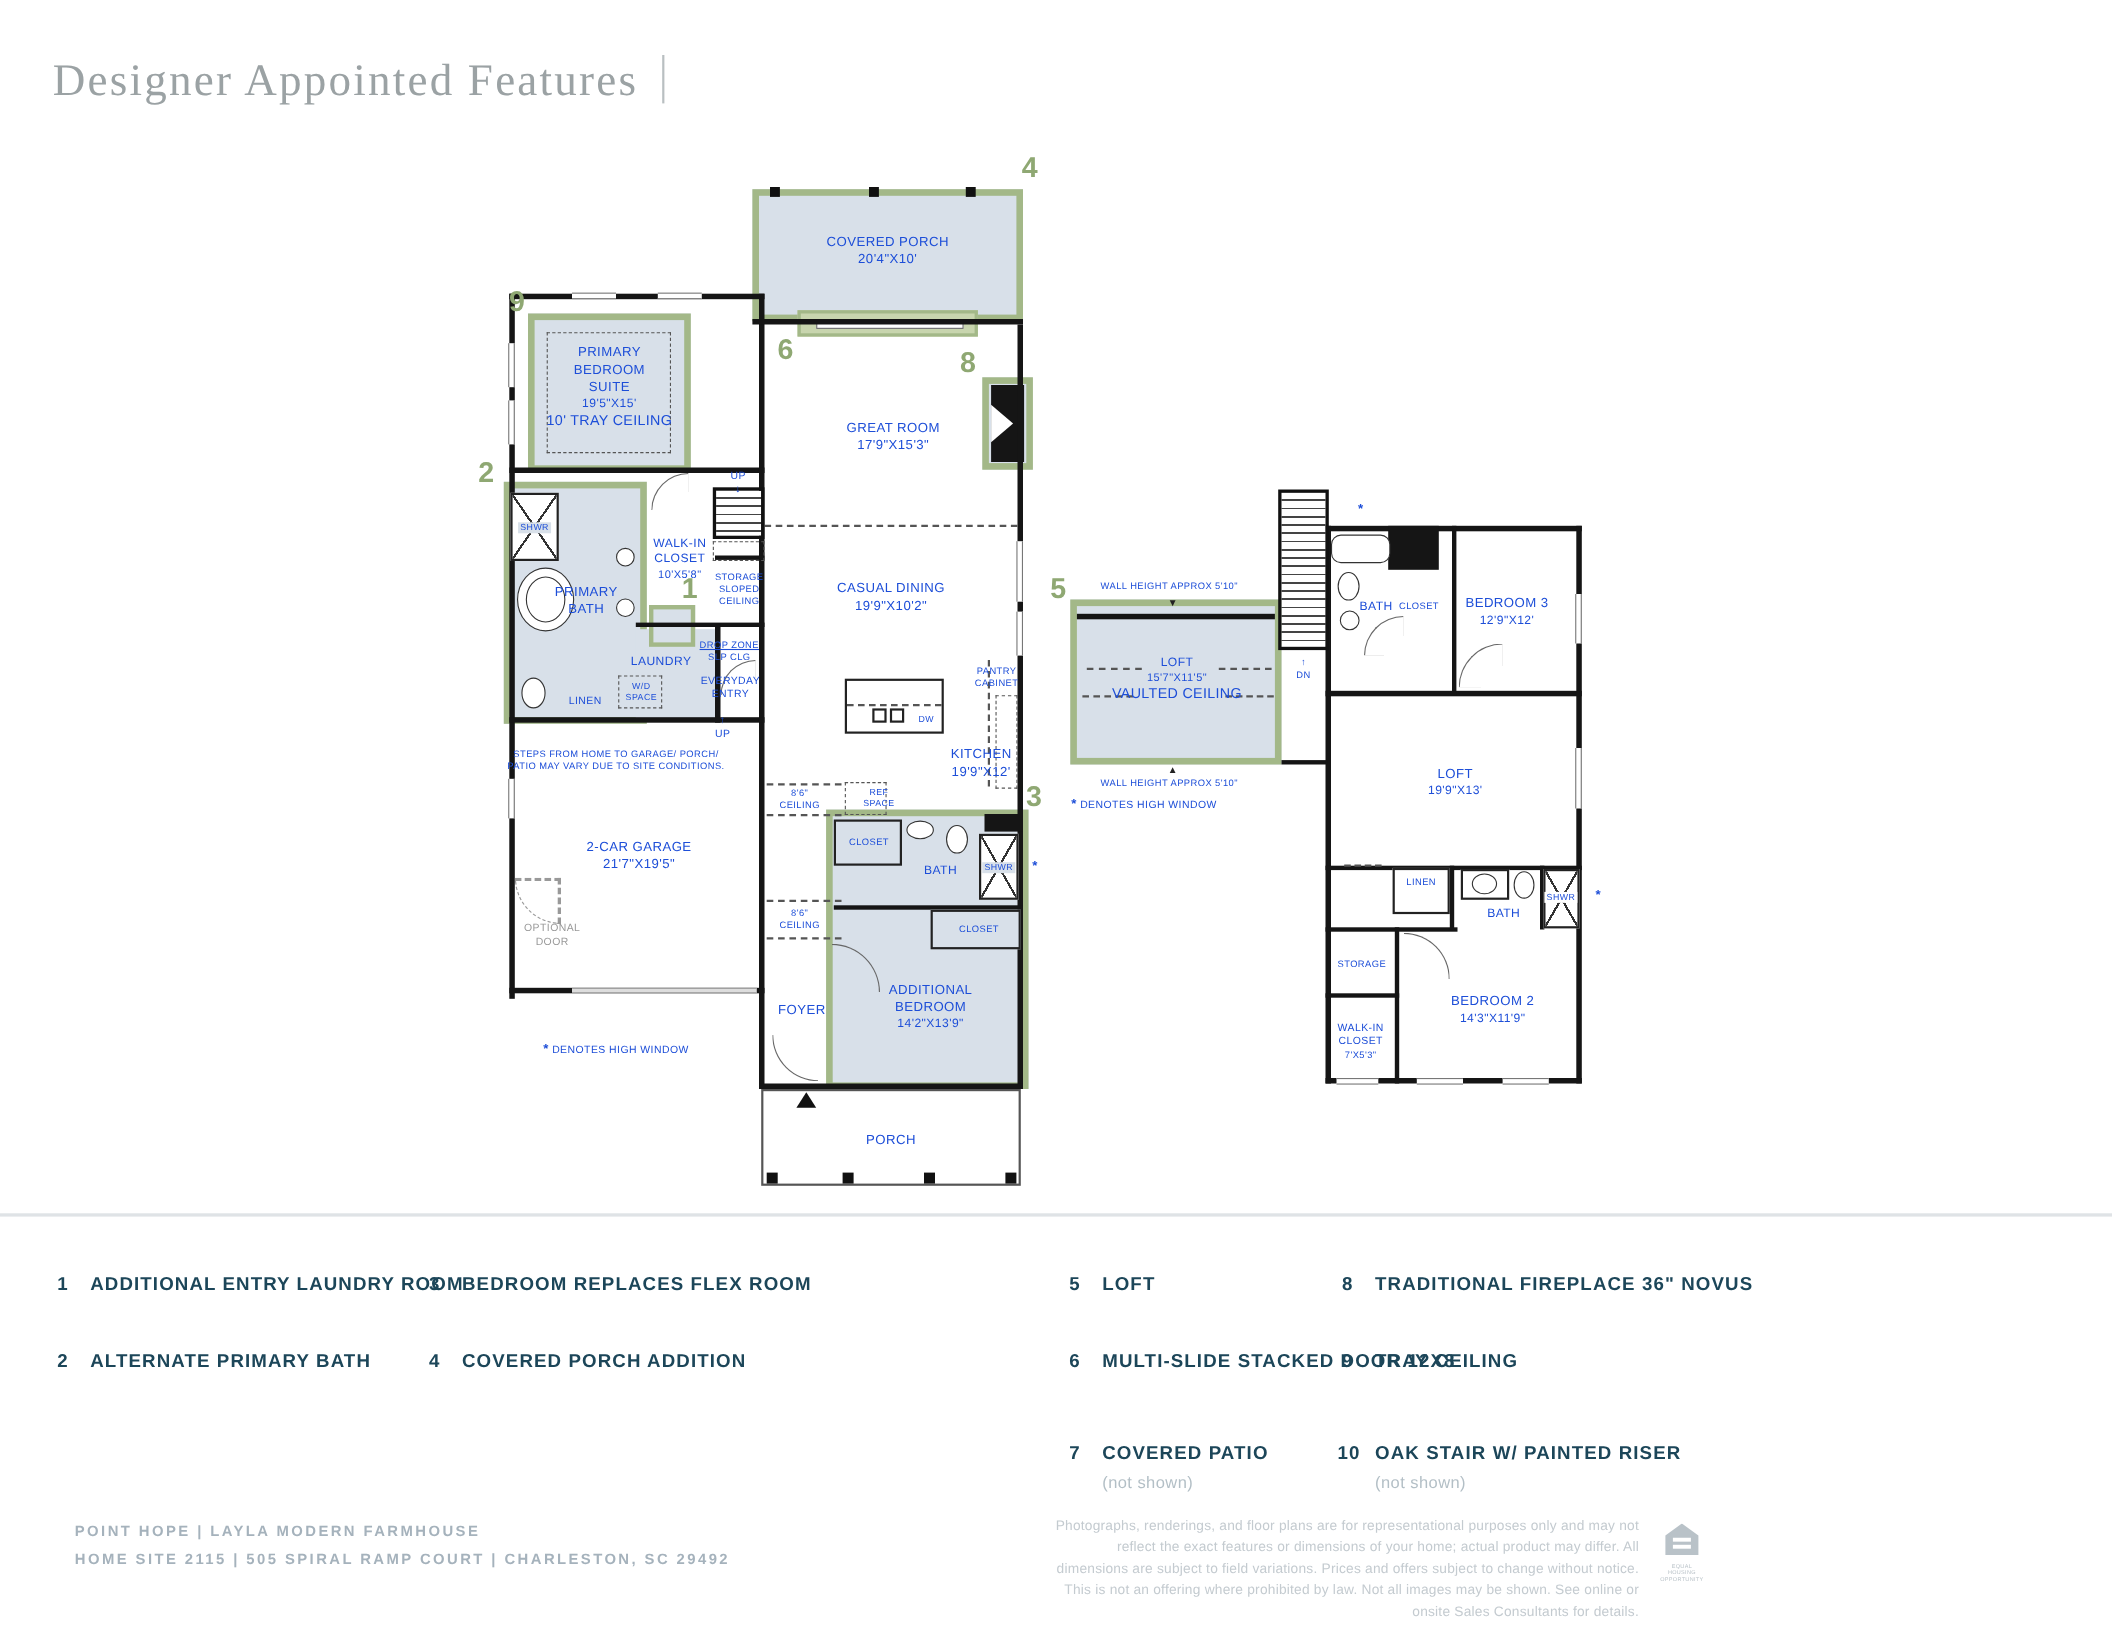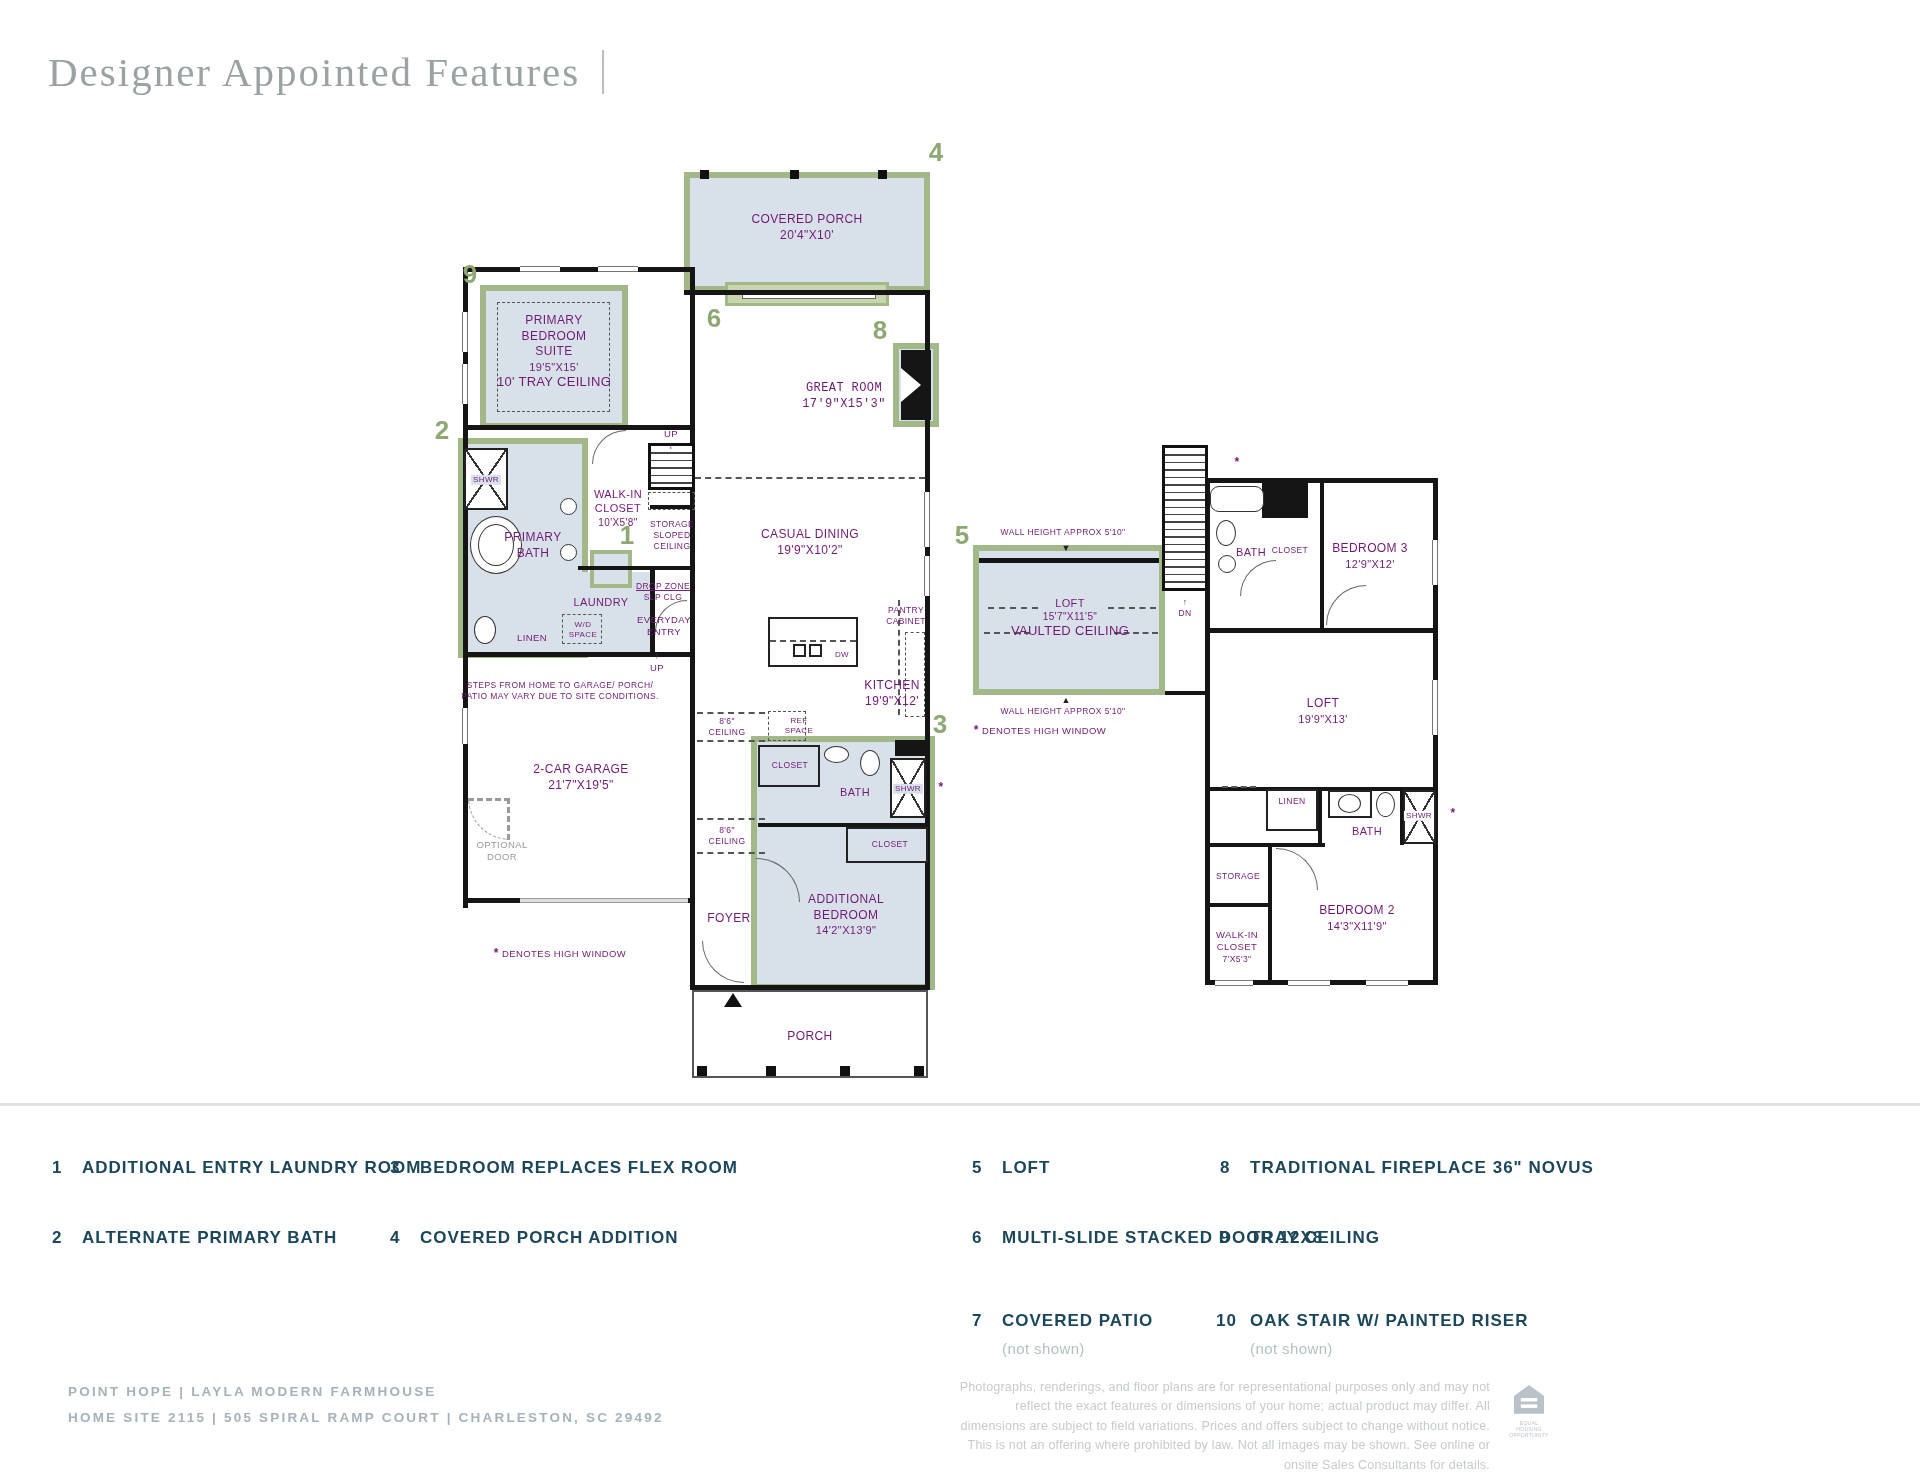--- a/index.html
+++ b/index.html
@@ -31,21 +31,21 @@
   .rrect{position:absolute;border:1.5px solid #333;border-radius:9px;background:#fff;box-sizing:border-box;}
   .post{position:absolute;background:#111;}
   .win-h{position:absolute;background:#fff;border-top:1.5px solid #777;border-bottom:1.5px solid #777;box-sizing:border-box;}
   .win-v{position:absolute;background:#fff;border-left:1.5px solid #777;border-right:1.5px solid #777;box-sizing:border-box;}
   .arc{position:absolute;box-sizing:border-box;}
   .arc-tl{border-top:1.5px solid #666;border-left:1.5px solid #666;border-top-left-radius:100%;}
   .arc-tr{border-top:1.5px solid #666;border-right:1.5px solid #666;border-top-right-radius:100%;}
   .arc-bl{border-bottom:1.5px solid #666;border-left:1.5px solid #666;border-bottom-left-radius:100%;}
   .arc-dash{border-style:dashed;border-color:#999;}
   
-  .lbl{position:absolute;transform:translate(-50%,-50%);text-align:center;color:#701a75;
+  .lbl{position:absolute;transform:translate(-50%,-50%);text-align:center;color:#1d4ed8;
        letter-spacing:.4px;line-height:1.3;white-space:nowrap;font-weight:500;}
   .lbl span{display:block;}
   .lbl.inline span{display:inline;} .s12{font-size:12px;} .s11{font-size:11px;} .s10{font-size:10px;}
   .s9{font-size:9.5px;} .s8{font-size:8.5px;} .s7{font-size:8px;}
   .note{font-size:13px;letter-spacing:.3px;}
   .gray{color:#999;}
   .u{text-decoration:underline;}
   .onblue{background:#d8e0e9;padding:0 2px;}
   .marker{position:absolute;transform:translate(-50%,-50%);color:#8fa873;font-size:26px;font-weight:bold;}
   .ast{font-weight:bold;font-size:12px;}
@@ -154,21 +154,21 @@
     <div class="post" style="left:914px;top:1066px;width:10px;height:10px;"></div>
     <div class="fd-tri" style="left:724px;top:993px;"></div>
     <div class="post" style="left:700px;top:170px;width:9px;height:9px;"></div>
     <div class="post" style="left:790px;top:170px;width:9px;height:9px;"></div>
     <div class="post" style="left:878px;top:170px;width:9px;height:9px;"></div>
 
     <div class="lbl s12" style="left:807px;top:228px;">
       <span>COVERED PORCH</span>
         <span>20'4"X10'</span>
     </div>
-    <div class="lbl s12" style="left:844px;top:397px;font-family:Liberation Mono, monospace;">
+    <div class="lbl s12" style="left:812px;top:397px;">
       <span>GREAT ROOM</span>
         <span>17'9"X15'3"</span>
     </div>
     <div class="lbl s12" style="left:810px;top:543px;">
       <span>CASUAL DINING</span>
         <span>19'9"X10'2"</span>
     </div>
     <div class="lbl s12" style="left:892px;top:694px;">
       <span>KITCHEN</span>
         <span>19'9"X12'</span>

